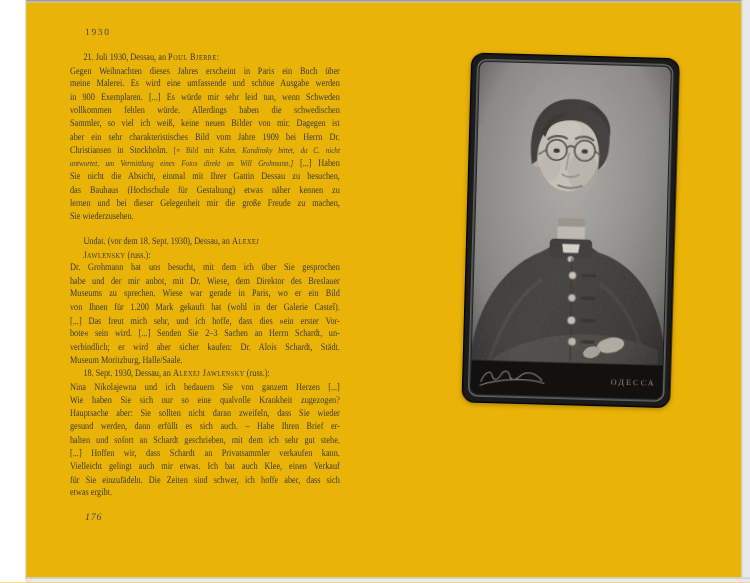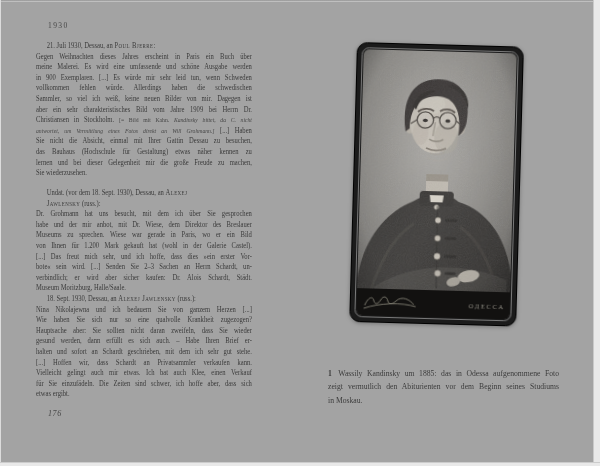--- a/index.html
+++ b/index.html
@@ -3,21 +3,21 @@
 <meta charset="utf-8">
 <style>
   html,body{margin:0;padding:0;}
   body{
     width:600px;height:466px;overflow:hidden;position:relative;
     background:#ffffff;
     font-family:"Liberation Serif", serif;
     color:#3b3b3b;
     -webkit-font-smoothing:antialiased;
   }
-  .stage{position:absolute;inset:0;background:#a3a3a3;}
+  .stage{position:absolute;inset:0;background:#eab308;margin-left:20px;}
   
   .edge-top{position:absolute;left:0;top:0;width:600px;height:2px;background:linear-gradient(#909090,#cfcfcf);}
   .edge-left{position:absolute;left:0;top:0;width:1px;height:466px;background:#dcdcdc;}
   .edge-right{position:absolute;right:0;top:0;width:6px;height:466px;background:#e9e9e9;border-left:1px solid #c9c9c9;}
   .edge-bottom{position:absolute;left:0;bottom:0;width:600px;height:3px;background:#e9e9e9;border-top:1px solid #cccccc;}
 
   
   .running-header{
     position:absolute;left:48px;top:21px;
     font-size:7.5px;letter-spacing:1.4px;color:#474747;
@@ -200,18 +200,13 @@
         <rect x="7" y="7" width="153" height="266" fill="url(#sheen)"></rect>
         <rect x="7" y="7" width="153" height="266" filter="url(#grain)" opacity="0.13"></rect>
 
         <rect x="7" y="246" width="153" height="27" fill="#121110"></rect>
         <path d="M15,263 C18,255 23,253 24,258 C25,262 28,262 31,257 C33,253 37,253 38,258 C39,262 43,261 46,258 C52,252 60,256 64,261 M14,266 C30,260 52,259 66,263" stroke="#8a877a" stroke-width="1" fill="none" opacity="0.85"></path>
         <text x="137" y="262.5" text-anchor="middle" font-family="Liberation Serif, serif" font-size="6.4" letter-spacing="1.8" fill="#97948a">ОДЕССА</text>
       </g>
     </svg>
   </figure>
 
-  <figcaption class="caption">
-    <div class="cap-line j"><span class="cap-num">1</span><span>Wassily Kandinsky um 1885: das in Odessa aufgenommene Foto</span></div>
-    <div class="cap-line j"><span>zeigt vermutlich den Abiturienten vor dem Beginn seines Studiums</span></div>
-    <div class="cap-line"><span>in Moskau.</span></div>
-  </figcaption>
 </div>
 
 </body></html>

